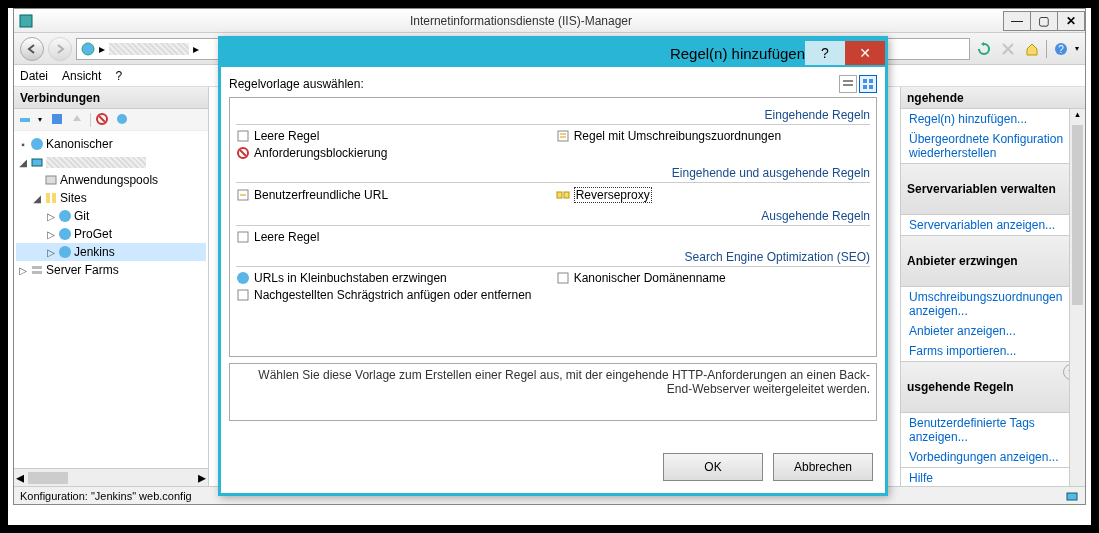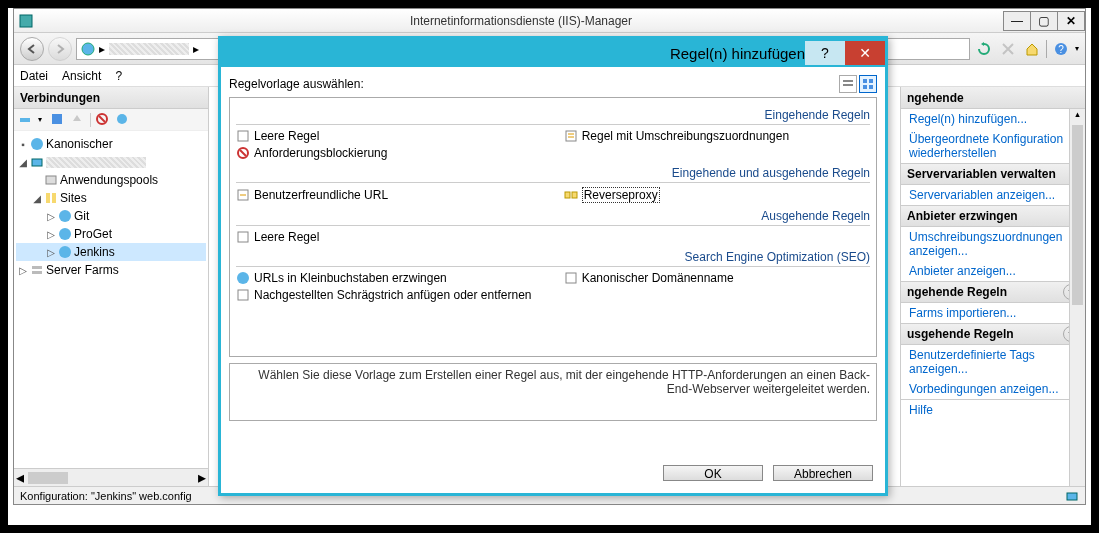--- a/index.html
+++ b/index.html
@@ -25,46 +25,46 @@
   .toolicon { width:16px; height:16px;}
   .tree { flex:1; overflow:auto; font-size:12px; padding:4px 2px;}
   .treerow { display:flex; align-items:center; height:18px; gap:2px; white-space:nowrap;}
   .treerow .ind { display:inline-block;}
   .treerow .exp { width:10px; text-align:center; color:#555; font-size:10px;}
   .treerow .nodeicon { width:14px; height:14px;}
   .treerow.selected { background:#cde8ff;}
   .scrollbar { height:18px; background:#eee; border-top:1px solid #ccc; display:flex; align-items:center;}
   .rightpanel { width:185px; border-left:1px solid #ccc; display:flex; flex-direction:column; position:relative;}
   .actions { flex:1; overflow:hidden; font-size:12px; background:#fff;}
-  .actionhead { background:linear-gradient(#f0f0f0,#e0e0e0); font-weight:bold; padding:3px 6px; border-bottom:1px solid #ccc; border-top:1px solid #ccc; position:relative;}
+  .actionhead { background:linear-gradient(#f0f0f0,#e0e0e0); font-weight:bold; padding:18px 6px; border-bottom:1px solid #ccc; border-top:1px solid #ccc; position:relative;}
   .actionhead .collapse { position:absolute; right:6px; top:2px; width:16px; height:16px; border:1px solid #aaa; border-radius:8px; display:flex; align-items:center; justify-content:center; font-size:10px;}
   .actionlink { color:#0066cc; padding:3px 8px; cursor:pointer;}
   .status { position:absolute; left:0; right:0; bottom:0; height:18px; background:#f0f0f0; border-top:1px solid #ccc; font-size:11px; padding:0 6px; display:flex; align-items:center; justify-content:space-between;}
 
   
   .dialog { position:absolute; left:210px; top:28px; width:670px; height:460px; border:3px solid #29b5d6; background:#fff; box-shadow:2px 2px 8px rgba(0,0,0,0.3); z-index:20;}
   .dialog .dtitle { height:28px; background:#29b5d6; display:flex; align-items:center;}
   .dialog .dtitle .t { flex:1; text-align:right; font-size:15px; color:#000;}
   .dialog .dtitle .dbtn { width:40px; height:24px; display:flex; align-items:center; justify-content:center; font-size:14px;}
   .dialog .dtitle .help { background:#c7e7f2;}
   .dialog .dtitle .close { background:#c84031; color:#fff;}
   .dcontent { position:absolute; left:8px; right:8px; top:36px; bottom:50px; font-size:12px;text-align:right;}
   .dlabel { margin-bottom:4px; display:flex; align-items:center; justify-content:space-between;}
   .viewicons { display:flex; gap:2px;}
   .viewicon { width:18px; height:18px; border:1px solid #aaa; display:flex; align-items:center; justify-content:center; font-size:10px;}
   .viewicon.active { border-color:#0066cc; background:#e5f3ff;}
   .templates { border:1px solid #aaa; height:260px; overflow:auto; padding:4px 6px;}
   .section { color:#1a4b8c; font-size:12px; padding:2px 0; border-bottom:1px solid #ccc; margin-top:4px; margin-bottom:4px;}
-  .trow { display:flex; gap:36px; margin-bottom:3px;}
+  .trow { display:flex; gap:28px; margin-bottom:3px;}
   .titem { flex:0 0 46%; display:flex; align-items:center; gap:4px;}
   .titem .ticon { width:14px; height:14px; flex:0 0 14px;}
   .titem.selected span.label { border:1px dotted #333; background:#fff; padding:0 1px;}
   .desc { border:1px solid #aaa; height:58px; margin-top:6px; padding:4px 6px; font-size:12px; color:#333;}
   .dbuttons { position:absolute; right:12px; bottom:12px; display:flex; gap:10px;}
-  .dbuttons button { width:100px; height:16px; font-size:12px; background:linear-gradient(#f5f5f5,#ddd); border:1px solid #888;}
+  .dbuttons button { width:100px; height:28px; font-size:12px; background:linear-gradient(#f5f5f5,#ddd); border:1px solid #888;}
 
   svg { display:block;}
 </style>
 </head>
 <body>
 
 <div class="desktop">
  <div class="mainwin">
   <div class="titlebar">
     <span class="icon">
@@ -266,21 +266,20 @@
     <div class="rightpanel">
       <div class="panelhead">ngehende</div>
       <div class="actions">
         <div class="actionlink">Regel(n) hinzufügen...</div>
         <div class="actionlink">Übergeordnete Konfiguration wiederherstellen</div>
         <div class="actionhead">Servervariablen verwalten</div>
         <div class="actionlink">Servervariablen anzeigen...</div>
         <div class="actionhead">Anbieter erzwingen</div>
         <div class="actionlink">Umschreibungszuordnungen anzeigen...</div>
         <div class="actionlink">Anbieter anzeigen...</div>
-        <div class="actionhead"><span>ngehende Regeln</span><span class="collapse">⌃</span></div>
         <div class="actionlink">Farms importieren...</div>
         <div class="actionhead"><span>usgehende Regeln</span><span class="collapse">⌃</span></div>
         <div class="actionlink">Benutzerdefinierte Tags anzeigen...</div>
         <div class="actionlink">Vorbedingungen anzeigen...</div>
         <div style="border-top:1px solid #ccc;"></div>
         <div class="actionlink">Hilfe</div>
       </div>
       <div style="position:absolute;right:0;top:22px;bottom:0;width:16px;background:#eee;border-left:1px solid #ccc;">
         <div style="height:14px;text-align:center;font-size:9px;">▴</div>
         <div style="margin:2px;height:180px;background:#ccc;"></div>

